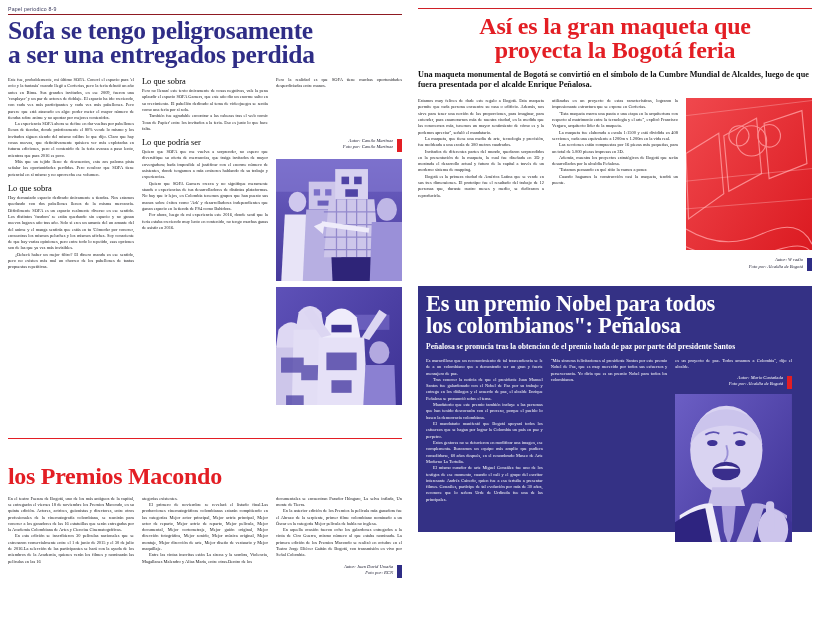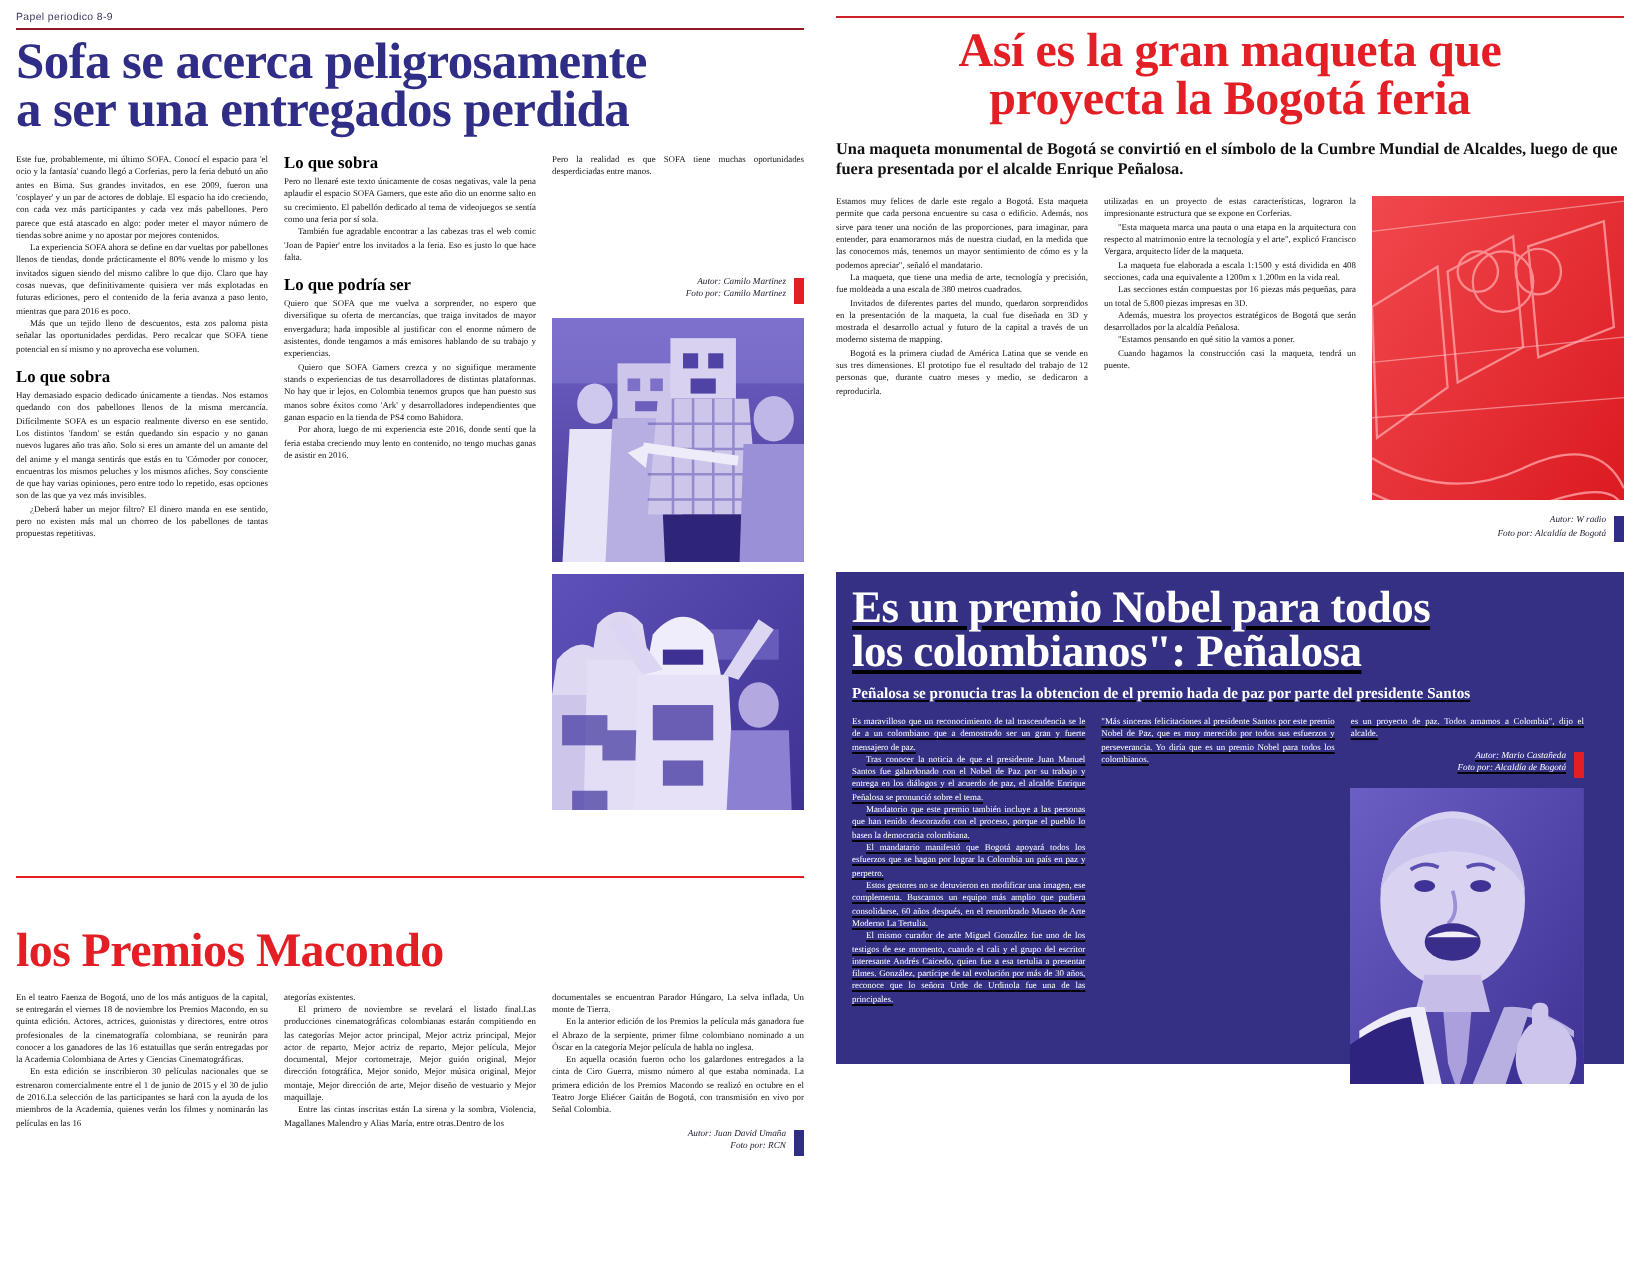--- a/index.html
+++ b/index.html
@@ -45,21 +45,21 @@
   .standfirst.white { color:#fff; font-size:7.6px; margin-top:5px; }
 
   .cols3 { display:flex; gap:8px; margin-top:7px; }
   .cols3 .col { flex:1; }
   .col p {
     font-size:4.45px; line-height:1.42; text-align:justify; margin:0 0 0 0;
     color:#16161a; hyphens:auto;
   }
   .col p + p { text-indent:7px; }
   .subhead {
-    font-size:8.4px; font-weight:bold; margin:6px 0 2px 0; color:#000;
+    font-size:8.4px; font-weight:normal; margin:6px 0 2px 0; color:#000;
     font-family:"Liberation Serif", serif;
   }
   .subhead.first { margin-top:0; }
 
   .byline {
     text-align:right; font-size:4.6px; font-style:italic; line-height:1.45;
     color:#1a1a2e; margin-top:6px; position:relative; padding-right:9px;
   }
   .byline .tick {
     position:absolute; right:0; top:1px; width:5px; height:13px;
@@ -88,21 +88,21 @@
 
 <div class="page">
 
   <div class="left-page">
 
     <div class="kicker">Papel periodico 8-9</div>
     <div class="rule-top"></div>
 
     <div>
       <h1 class="blue">
-        <span>Sofa se acerca peligrosamente</span><br>
+        <span>Sofa se tengo peligrosamente</span><br>
         <span>a ser una entregados perdida</span>
       </h1>
 
       <div class="cols3" style="margin-top:9px;">
 
         <div class="col">
           <p>Este fue, probablemente, mi último SOFA. Conocí el espacio para 'el ocio y la fantasía' cuando llegó a Corferias, pero la feria debutó un año antes en Bima. Sus grandes invitados, en ese 2009, fueron una 'cosplayer' y un par de actores de doblaje. El espacio ha ido creciendo, con cada vez más participantes y cada vez más pabellones. Pero parece que está atascado en algo: poder meter el mayor número de tiendas sobre anime y no apostar por mejores contenidos.</p>
           <p>La experiencia SOFA ahora se define en dar vueltas por pabellones llenos de tiendas, donde prácticamente el 80% vende lo mismo y los invitados siguen siendo del mismo calibre lo que dijo. Claro que hay cosas nuevas, que definitivamente quisiera ver más explotadas en futuras ediciones, pero el contenido de la feria avanza a paso lento, mientras que para 2016 es poco.</p>
           <p>Más que un tejido lleno de descuentos, esta zos paloma pista señalar las oportunidades perdidas. Pero recalcar que SOFA tiene potencial en sí mismo y no aprovecha ese volumen.</p>
           <div class="subhead">Lo que sobra</div>
@@ -313,21 +313,21 @@
           </div>
           <div class="byline" style="margin-top:7px;">
             <div>Autor: W radio</div>
             <div>Foto por: Alcaldía de Bogotá</div>
             <span class="tick blue"></span>
           </div>
         </div>
       </div>
     </div>
 
-    <div class="panel-navy" style="top:286px; bottom:4px; padding:7px 20px 6px 8px;text-decoration:underline;">
+    <div class="panel-navy" style="top:286px; bottom:4px; padding:7px 20px 6px 8px;">
       <h1 class="white">
         <span>Es un premio Nobel para todos</span><br>
         <span>los colombianos": Peñalosa</span>
       </h1>
       <div class="standfirst white">Peñalosa se pronucia tras la obtencion de el premio hada de paz por parte del presidente  Santos</div>
 
       <div class="cols3" style="margin-top:7px;">
         <div class="col" style="color:#fff;">
           <p style="color:#fff;">Es maravilloso que un reconocimiento de tal trascendencia se le de a un colombiano que a demostrado ser un gran y fuerte mensajero de paz.</p>
           <p style="color:#fff;">Tras conocer la noticia de que el presidente Juan Manuel Santos fue galardonado con el Nobel de Paz por su trabajo y entrega en los diálogos y el acuerdo de paz, el alcalde Enrique Peñalosa se pronunció sobre el tema.</p>

